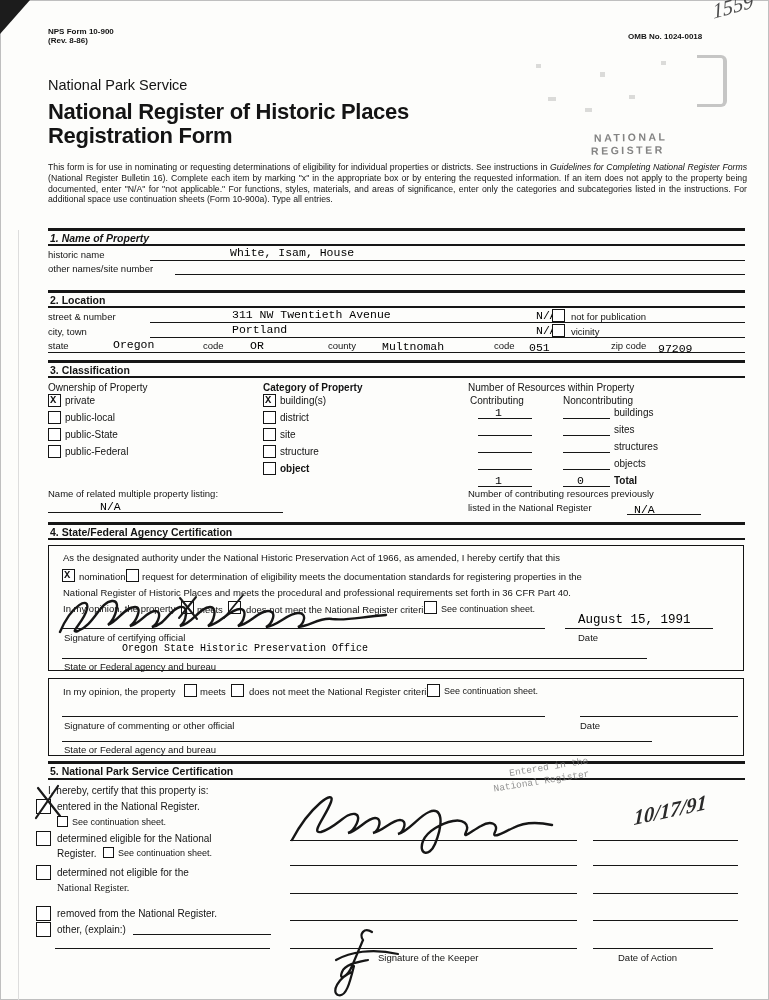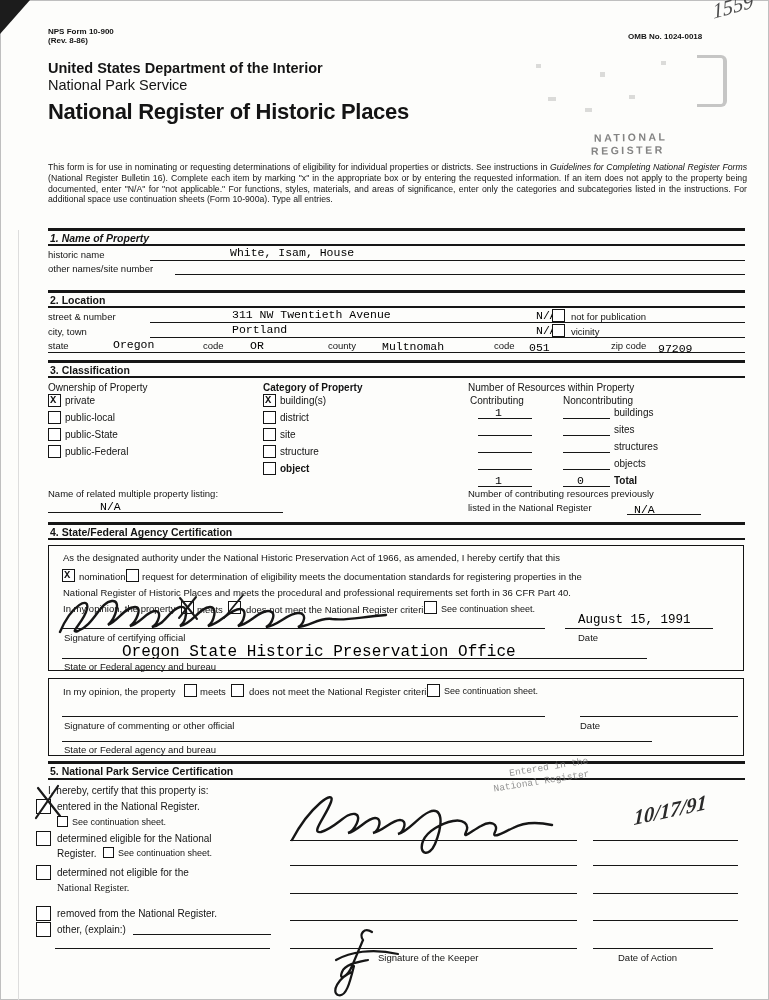--- a/index.html
+++ b/index.html
@@ -34,24 +34,24 @@
 <div id="page">
 
   <div class="corner"></div>
   <div class="edgeline" style="left:18px;top:230px;width:1px;height:770px;"></div>
 
   <div class="lbl b" style="left:48px;top:27px;font-size:8px;">NPS Form 10-900</div>
   <div class="lbl b" style="left:48px;top:36px;font-size:8px;">(Rev. 8-86)</div>
   <div class="lbl b" style="left:628px;top:32px;font-size:8px;">OMB No. 1024-0018</div>
   <div class="hand" style="position:absolute;left:712px;top:-6px;font-size:21px;transform:rotate(-16deg) skewX(-10deg);color:#4a4a4a;">1559</div>
 
-  <div class="lbl b" style="left:48px;top:60px;font-size:14.5px;">United States Department of the Interior</div>
   <div class="lbl" style="left:48px;top:77px;font-size:14.5px;">National Park Service</div>
 
   <div class="lbl b" style="left:48px;top:99px;font-size:22px;letter-spacing:-0.3px;">National Register of Historic Places</div>
+  <div class="lbl b" style="left:48px;top:123px;font-size:22px;letter-spacing:-0.3px;">Registration Form</div>
 
   <div class="abs" style="left:697px;top:55px;width:26px;height:46px;border-top:3px solid #9a9a9a;border-right:4px solid #9a9a9a;border-bottom:3px solid #9a9a9a;border-radius:0 6px 6px 0;opacity:.55;"></div>
   <div class="artifact" style="left:536px;top:64px;width:5px;height:4px;"></div>
   <div class="artifact" style="left:548px;top:97px;width:8px;height:4px;"></div>
   <div class="artifact" style="left:600px;top:72px;width:5px;height:5px;"></div>
   <div class="artifact" style="left:629px;top:95px;width:6px;height:4px;"></div>
   <div class="artifact" style="left:661px;top:61px;width:5px;height:4px;"></div>
   <div class="artifact" style="left:585px;top:108px;width:7px;height:4px;"></div>
 
   <div class="abs stamptxt" style="left:594px;top:131px;transform:rotate(-1deg);">NATIONAL</div>
@@ -192,21 +192,21 @@
   <div class="lbl" style="left:441px;top:604px;font-size:9px;">See continuation sheet.</div>
 
   <svg style="left:56px;top:596px;" width="335" height="42" viewBox="0 0 335 42">
     <path d="M4 36 C16 8 34 0 31 13 C28 26 12 38 22 35 C38 29 44 6 56 5 C66 4 59 23 52 29 C62 25 69 11 79 11 C87 11 80 26 74 30 C84 28 91 15 99 15 C107 15 102 28 96 31 C108 30 114 13 124 11 C134 9 130 26 124 30 C136 28 144 11 154 11 C162 11 158 26 152 30 C164 28 174 13 184 13 C192 13 188 26 182 30 C194 28 202 15 212 15 C222 15 216 28 210 31 C222 30 232 17 242 17 C252 17 248 28 242 31 C254 30 264 21 276 23 C290 25 304 21 330 19" stroke="#161616" stroke-width="2.4" fill="none" stroke-linecap="round"></path>
   </svg>
   <div class="ln" style="left:62px;top:628px;width:483px;height:1.2px;"></div>
   <div class="mono" style="left:578px;top:613px;font-size:12.5px;">August 15, 1991</div>
   <div class="ln" style="left:565px;top:628px;width:148px;height:1.4px;"></div>
   <div class="lbl" style="left:64px;top:632px;">Signature of certifying official</div>
   <div class="lbl" style="left:578px;top:632px;">Date</div>
-  <div class="mono" style="left:122px;top:643px;font-size:16px;">Oregon State Historic Preservation Office</div>
+  <div class="mono" style="left:122px;top:643px;font-size:10px;">Oregon State Historic Preservation Office</div>
   <div class="ln" style="left:62px;top:658px;width:585px;height:1.2px;"></div>
   <div class="lbl" style="left:64px;top:661px;">State or Federal agency and bureau</div>
 
   <div class="boxed" style="left:48px;top:678px;width:694px;height:76px;"></div>
   <div class="lbl" style="left:63px;top:686px;">In my opinion, the property</div>
   <div class="cb" style="left:184px;top:684px;"></div>
   <div class="lbl" style="left:200px;top:686px;">meets</div>
   <div class="cb" style="left:231px;top:684px;"></div>
   <div class="lbl" style="left:249px;top:686px;">does not meet the National Register criteria.</div>
   <div class="cb" style="left:427px;top:684px;"></div>

